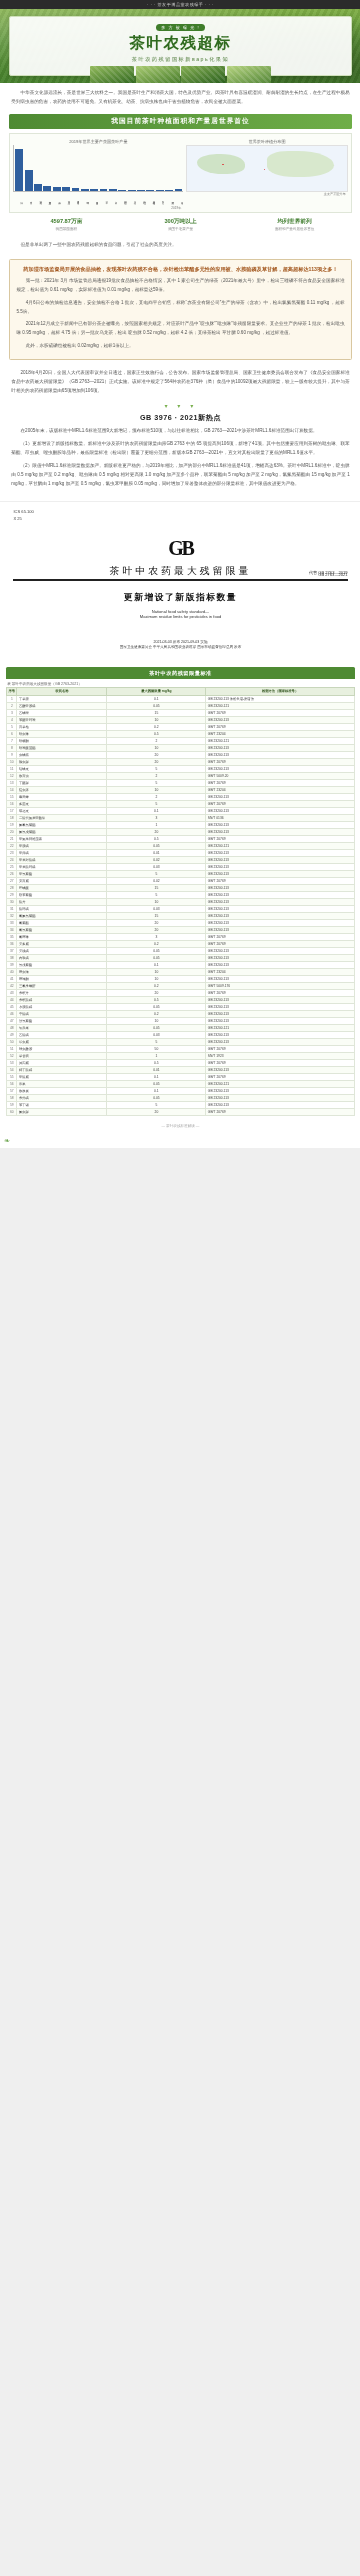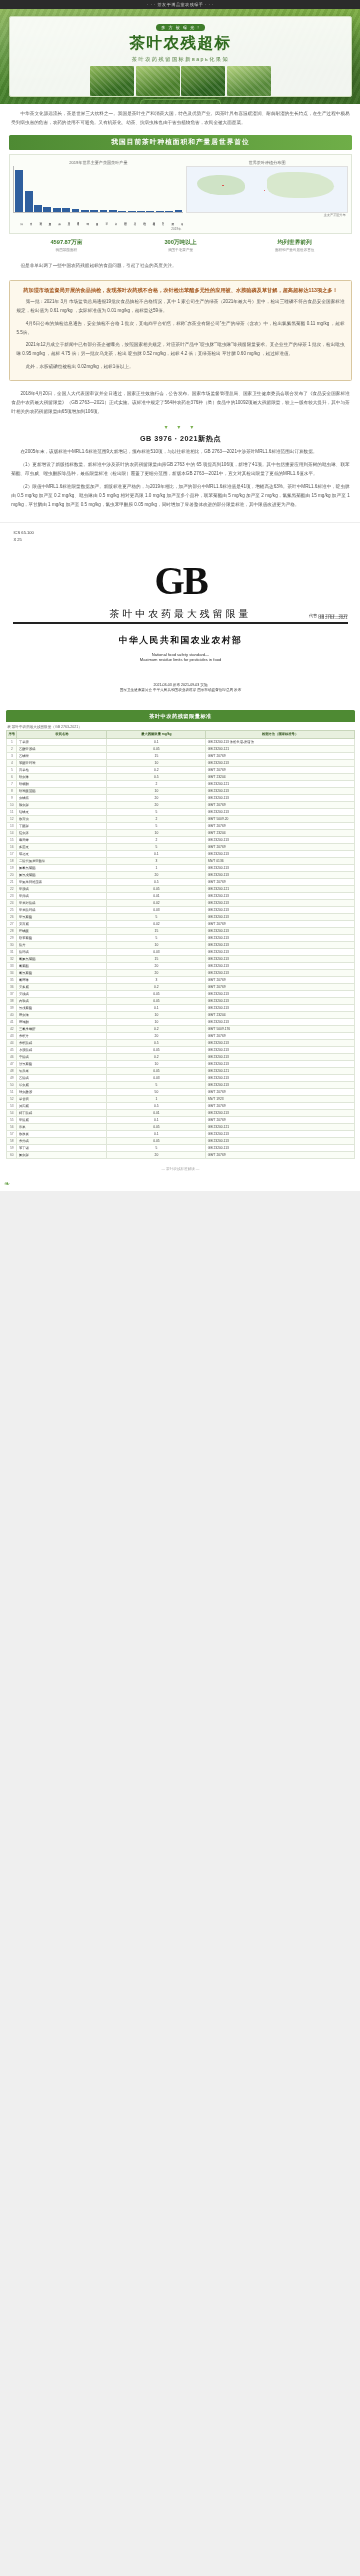--- a/index.html
+++ b/index.html
@@ -13,21 +13,21 @@
   .page { width:361px; margin:0 auto; background:#fff; position:relative; }
 
   
   .topbar {
     height:9.3px; background:#2b2b2b; color:#cfcfcf;
     font-size:4.1px; line-height:9.3px; text-align:center; letter-spacing:0.5px;
   }
 
   
   .hero {
-    position:relative; height:95px; overflow:hidden;
+    position:relative; height:74px; overflow:hidden;
     background:linear-gradient(180deg,#7fae45 0%,#5e9638 40%,#46802c 100%);
   }
   .hero .leafbg {
     position:absolute; inset:0;
     background:
       radial-gradient(ellipse at 12% 20%, rgba(255,255,255,.18), transparent 55%),
       radial-gradient(ellipse at 85% 75%, rgba(0,0,0,.25), transparent 60%),
       repeating-linear-gradient(115deg, rgba(255,255,255,.05) 0 3.1px, rgba(0,0,0,.05) 3.1px 6.2px);
   }
   .hero-card {
@@ -154,21 +154,21 @@
   .gbbody p { font-size:4.6px; line-height:1.95; color:#555; margin:0 0 4.1px; text-indent:2em; text-align:justify;}
 
   
   .cover {
     margin:3.1px 0 0; padding:7.2px 13.4px 13.4px; background:#fff; border-top:0.5px solid #eee;
     position:relative; min-height:155px;
   }
   .cover .meta { font-size:4.1px; color:#444; line-height:1.7; }
   .gblogo {
     text-align:center; margin:13.4px 0 5.2px;
-    font-family:"Liberation Serif", serif; font-size:39px; font-weight:bold; color:#111;
+    font-family:"Liberation Serif", serif; font-size:20px; font-weight:bold; color:#111;
     letter-spacing:-2.1px; position:relative;
   }
   .cover .natl {
     text-align:center; font-size:9.8px; letter-spacing:3.1px; color:#111;
     font-family:"Liberation Serif", serif; margin:5.2px 0 1px;
   }
   .cover .code { text-align:right; font-size:4.1px; color:#333; margin-top:-7.2px;}
   .cover .hr { height:0.5px; background:#222; margin:4.1px 0 1px; }
   .cover .hr.thin { height:0.5px; background:#222; margin:1px 0 11.3px; }
   .cover .t1 { text-align:center; font-size:8.8px; font-weight:bold; letter-spacing:1.5px; color:#111; font-family:"Liberation Serif", serif;}
@@ -328,21 +328,21 @@
 
     <div class="gblogo">
       <span>GB</span>
     </div>
     <div class="natl">茶叶中农药最大残留限量</div>
     <div class="code">GB 2763—2021</div>
     <div class="code">代替 GB 2763—2019</div>
     <div class="hr"></div>
     <div class="hr thin"></div>
 
-    <div class="t2">中华人民共和国农业农村部</div>
+    <div class="t2">更新增设了新版指标数量</div>
     <div class="e1">National food safety standard—</div>
     <div class="e2">Maximum residue limits for pesticides in food</div>
 
     <div class="foot">2021-03-03 发布                    2021-09-03 实施</div>
     <div class="foot2">国家卫生健康委员会   中华人民共和国农业农村部   国家市场监督管理总局   发布</div>
   </div>
 
   <div class="tblhead">茶叶中农药残留限量标准</div>
   <div class="tblcap">表  茶叶中农药最大残留限量（GB 2763-2021）</div>
   <table class="rs">

